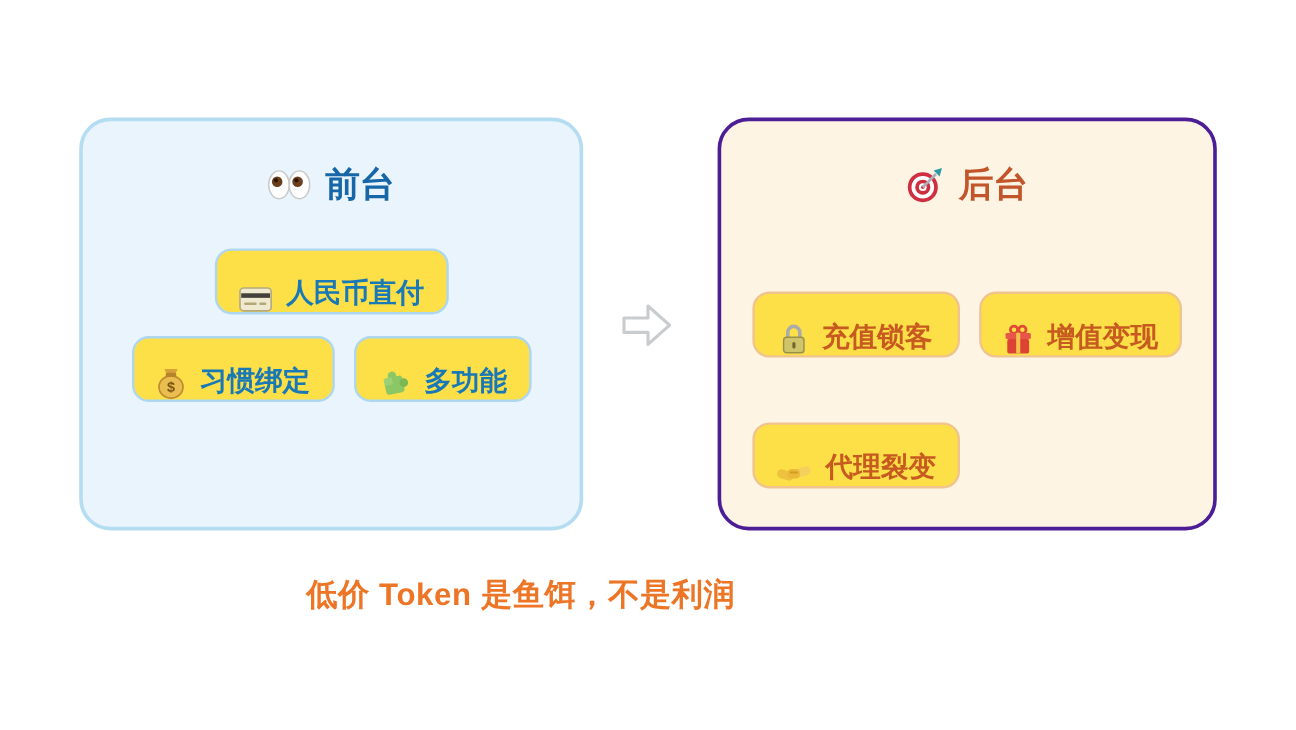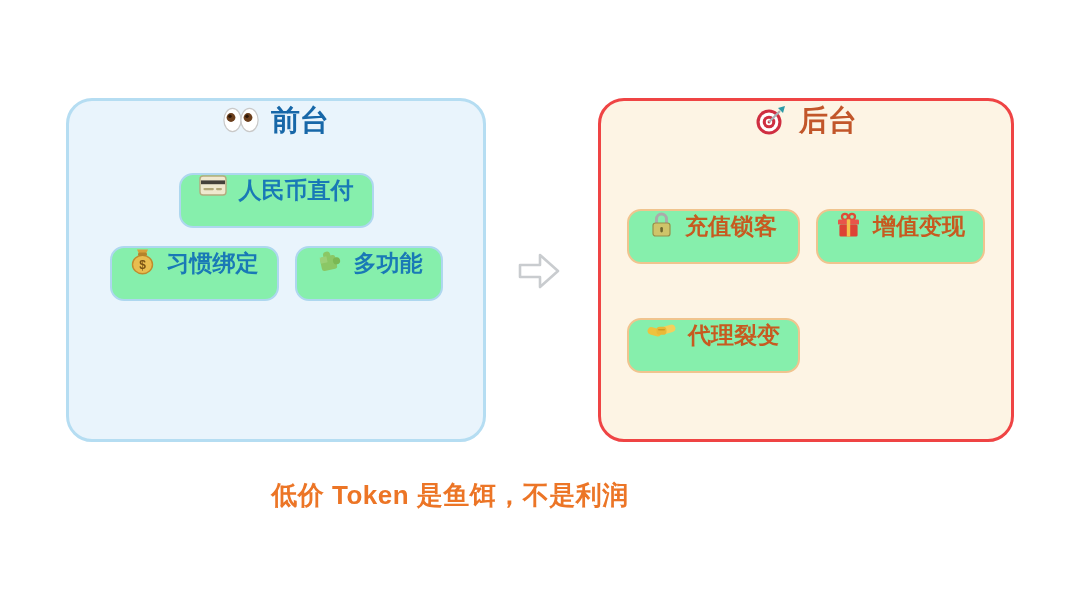--- a/index.html
+++ b/index.html
@@ -4,43 +4,44 @@
 <style>
   * { margin:0; padding:0; box-sizing:border-box; }
   html,body { background:#ffffff; }
   body {
     width:1080px; height:608px; position:relative; overflow:hidden;
     font-family:"Liberation Sans","DejaVu Sans",sans-serif;
   }
   .panel {
     position:absolute; top:98px; height:344px;
     border-radius:26px; display:flex; flex-direction:column; align-items:center;
+    padding-top:34px;
   }
   .panel.front { left:66px; width:420px; background:#e9f4fc; border:3px solid #b5ddf2; }
-  .panel.back  { left:598px; width:416px; background:#fdf4e4; border:3px solid #ef4444; }
+  .panel.back  { left:598px; width:416px; background:#fdf4e4; border:3px solid #4c1d95; }
   .panel-title {
     display:flex; align-items:center; gap:12px;
     font-size:29px; font-weight:bold; line-height:38px; margin-bottom:34px;
   }
   .panel.front .panel-title { color:#1767a8; }
   .panel.back  .panel-title { color:#c2562a; }
   .t-icon, .p-icon { display:inline-flex; align-items:center; justify-content:center; }
   .pill {
-    display:inline-flex; align-items:flex-start; justify-content:center; gap:12px;
-    background:#86efac; border-radius:14px; height:55px; padding:0 18px;
+    display:inline-flex; align-items:flex-end; justify-content:center; gap:12px;
+    background:#fde047; border-radius:14px; height:55px; padding:0 18px;
     font-size:23px; font-weight:bold; white-space:nowrap;
   }
   .panel.front .pill { border:2px solid #aed7ef; color:#1979b6; }
   .panel.back  .pill { border:2px solid #f0c48e; color:#c75a20;margin-top:36px; }
   .stack { display:flex; flex-direction:column; align-items:center; gap:18px; }
   .row { display:flex; gap:16px; }
   .grid2 { display:grid; grid-template-columns:auto auto; gap:18px 16px; justify-items:stretch; }
   .arrow-wrap { position:absolute; left:518px; top:252px; width:42px; height:38px; }
   .caption {
-    position:absolute; top:478px; left:16px; width:868px; text-align:center;
+    position:absolute; top:478px; left:0; width:868px; text-align:center;
     font-size:26px; font-weight:bold; color:#ec7526; letter-spacing:0.5px;
   }
 </style>
 </head>
 <body>
 
 <section class="panel front">
   <div class="panel-title">
     <span class="t-icon">
       <svg width="36" height="26" viewBox="0 0 36 26">

